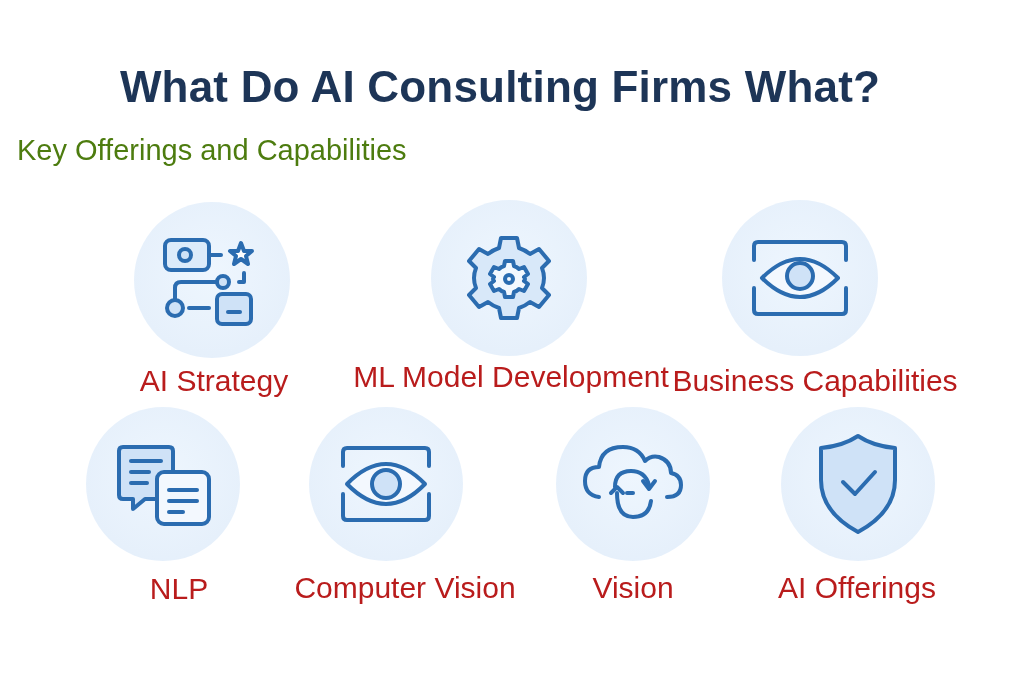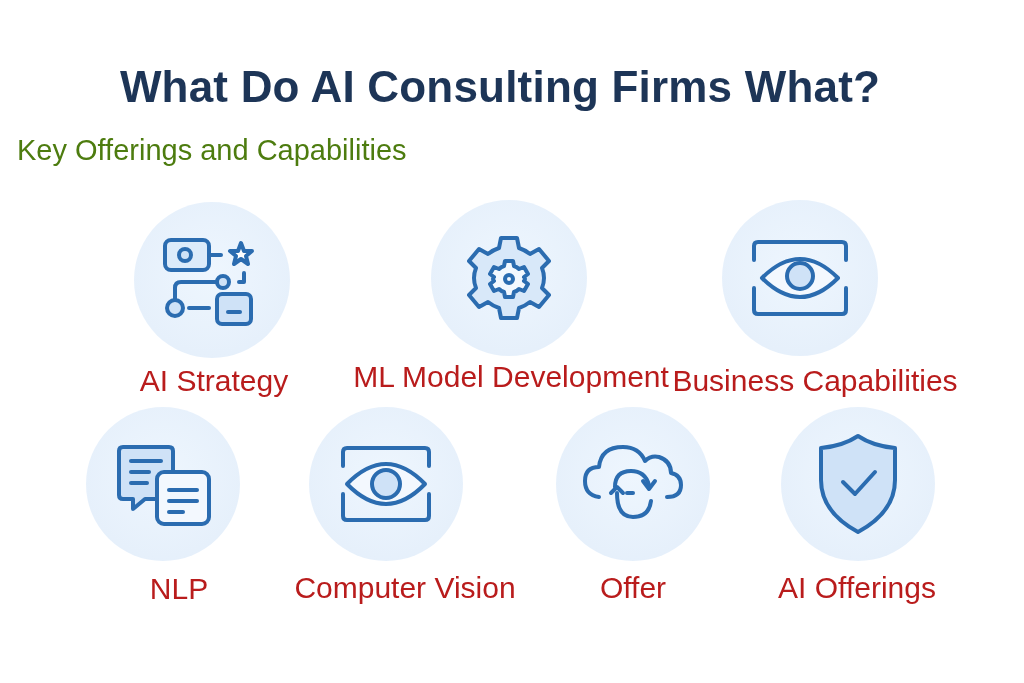--- a/index.html
+++ b/index.html
@@ -145,21 +145,21 @@
     <div class="circle" style="left:-77px; top:-77px; width:154px; height:154px;">
       <svg width="104" height="90" viewBox="0 0 104 90" fill="none" stroke="#2b6cb0" stroke-width="4" stroke-linecap="round" stroke-linejoin="round">
         <path d="M18 58 Q4 56 4 42 Q4 28 18 28 Q20 8 42 8 Q58 8 64 22 Q70 16 78 18 Q90 22 90 34 Q100 36 100 46 Q100 58 86 58"></path>
         <path d="M34 48 Q34 32 50 32 Q64 32 68 46"></path>
         <path d="M62 42 L68 50 L74 42"></path>
         <line x1="46" y1="54" x2="52" y2="54"></line>
         <path d="M30 54 L36 48 L42 54"></path>
         <path d="M36 54 Q36 78 52 78 Q68 78 70 62"></path>
       </svg>
     </div>
-    <div class="label" style="left:0px; top:87px;">Offer</div>
+    <div class="label" style="left:0px; top:87px;">Vision</div>
   </div>
 
   <div class="item" style="left:858px; top:484px;">
     <div class="circle" style="left:-77px; top:-77px; width:154px; height:154px;">
       <svg width="90" height="104" viewBox="0 0 90 104" fill="none" stroke="#2b6cb0" stroke-width="4" stroke-linecap="round" stroke-linejoin="round">
         <path d="M45 4 Q30 14 8 16 L8 48 Q8 80 45 100 Q82 80 82 48 L82 16 Q60 14 45 4 Z" fill="#cfe2f7"></path>
         <path d="M30 50 L42 62 L62 40"></path>
       </svg>
     </div>
     <div class="label" style="left:-1px; top:87px;">AI Offerings</div>

